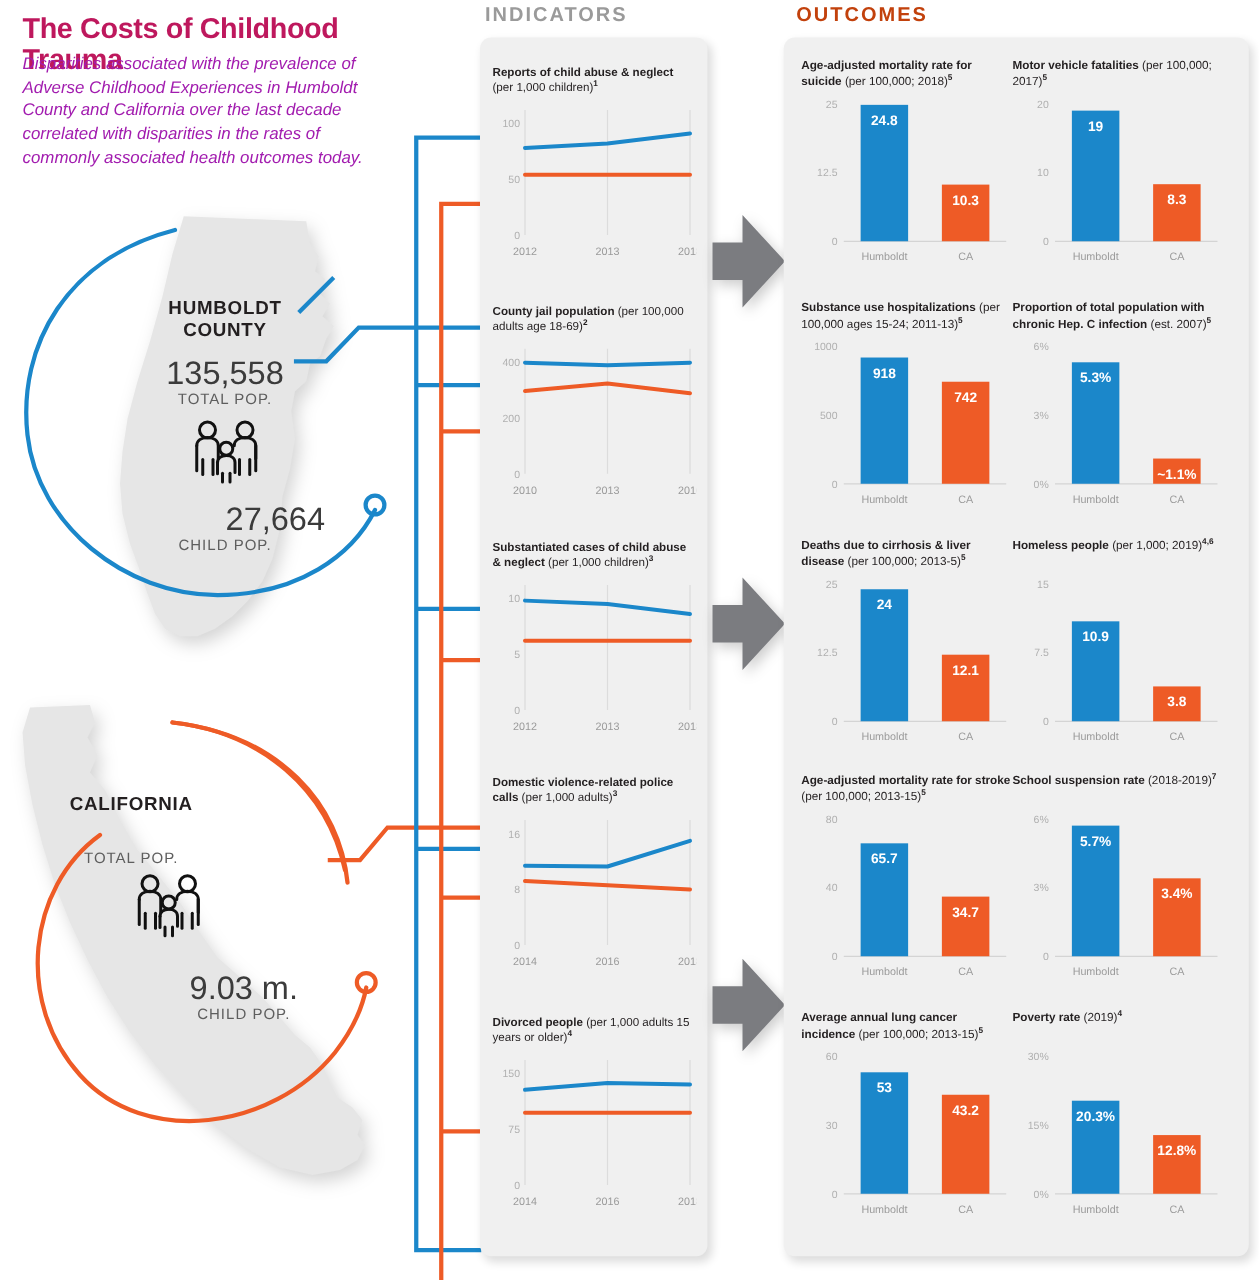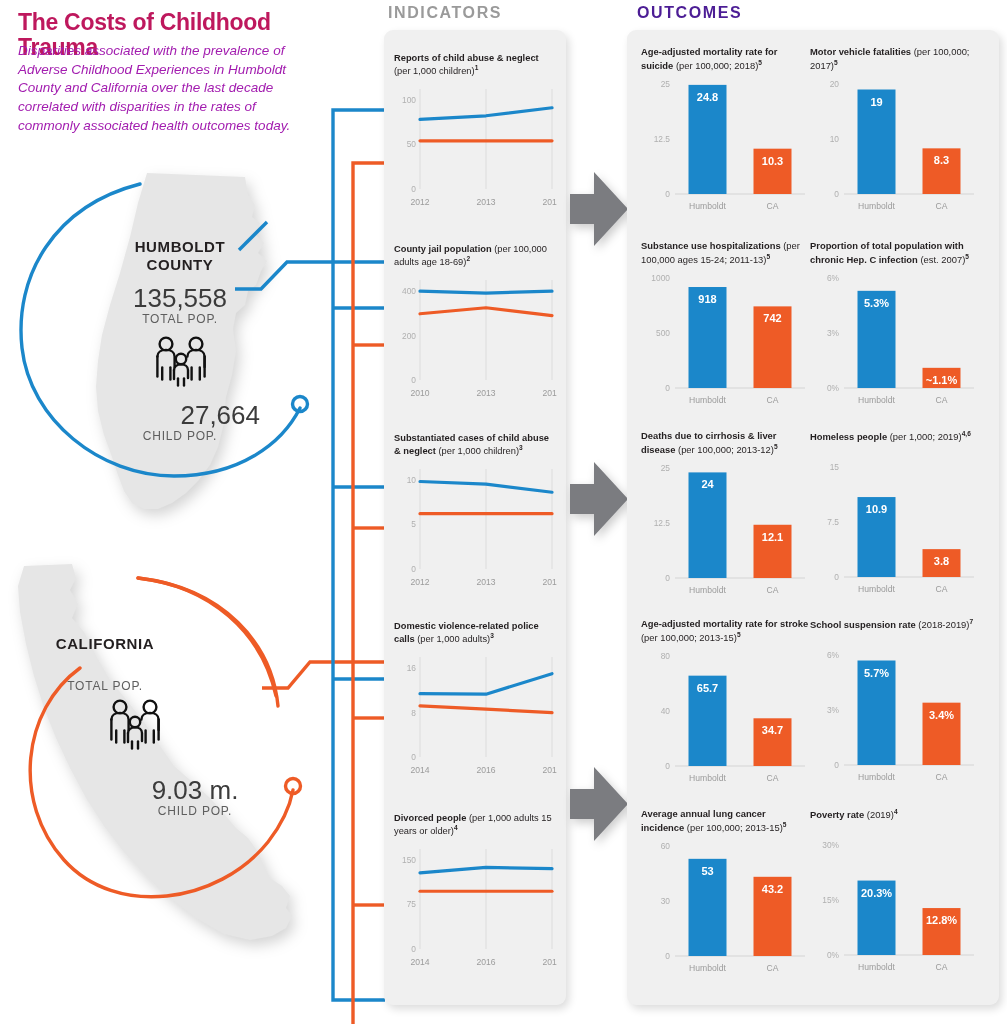--- a/index.html
+++ b/index.html
@@ -56,21 +56,21 @@
   }
   .ind-title .norm { font-weight:normal; }
   .ind-title sup { font-size:6.6px; }
 
   
   .big-arrow { position:absolute; filter: drop-shadow(3px 4px 5px rgba(0,0,0,0.20)); }
 
   
   #outcomes-label {
     position:absolute; left:637px; top:4px;
-    font-size:16px; font-weight:bold; color:#4c1d95; letter-spacing:1.6px;
+    font-size:16px; font-weight:bold; color:#c2410c; letter-spacing:1.6px;
   }
   #outcomes-panel {
     position:absolute; left:627px; top:30px; width:372px; height:975px;
     background:#f0f0f0; border-radius:9px;
     box-shadow: 3px 4px 8px rgba(0,0,0,0.14);
   }
   .out-card { position:absolute; width:170px; }
   .out-title {
     font-size:9.4px; line-height:1.33; color:#231f20; font-weight:bold;
     margin-bottom:4px; min-height:25px;
@@ -325,21 +325,21 @@
         <text x="29" y="66" text-anchor="end" class="tick-txt">3%</text>
         <text x="29" y="11" text-anchor="end" class="tick-txt">6%</text>
         <line x1="34" y1="118" x2="164" y2="118" stroke="#d4d4d4" stroke-width="1"></line>
         <rect x="47.5" y="20.833333333333343" width="38" height="97.16666666666666" fill="#1b87ca"></rect>
         <text x="66.5" y="36.83333333333334" text-anchor="middle" class="bar-val">5.3%</text>
         <text x="66.5" y="133" text-anchor="middle" class="cat-txt">Humboldt</text>
         <rect x="112.5" y="97.83333333333333" width="38" height="20.16666666666667" fill="#ee5b26"></rect>
         <text x="131.5" y="113.83333333333333" text-anchor="middle" class="bar-val">~1.1%</text>
         <text x="131.5" y="133" text-anchor="middle" class="cat-txt">CA</text>
       </svg></div>
-    <div class="out-card" style="left: 641px; top: 430px;"><div class="out-title"><b>Deaths due to cirrhosis &amp; liver disease</b><span class="norm"> (per 100,000; 2013-12)</span><sup>5</sup></div><svg width="170" height="142" viewBox="0 0 170 142">
+    <div class="out-card" style="left: 641px; top: 430px;"><div class="out-title"><b>Deaths due to cirrhosis &amp; liver disease</b><span class="norm"> (per 100,000; 2013-5)</span><sup>5</sup></div><svg width="170" height="142" viewBox="0 0 170 142">
         <text x="29" y="121" text-anchor="end" class="tick-txt">0</text>
         <text x="29" y="66" text-anchor="end" class="tick-txt">12.5</text>
         <text x="29" y="11" text-anchor="end" class="tick-txt">25</text>
         <line x1="34" y1="118" x2="164" y2="118" stroke="#d4d4d4" stroke-width="1"></line>
         <rect x="47.5" y="12.400000000000006" width="38" height="105.6" fill="#1b87ca"></rect>
         <text x="66.5" y="28.400000000000006" text-anchor="middle" class="bar-val">24</text>
         <text x="66.5" y="133" text-anchor="middle" class="cat-txt">Humboldt</text>
         <rect x="112.5" y="64.76" width="38" height="53.239999999999995" fill="#ee5b26"></rect>
         <text x="131.5" y="80.76" text-anchor="middle" class="bar-val">12.1</text>
         <text x="131.5" y="133" text-anchor="middle" class="cat-txt">CA</text>

